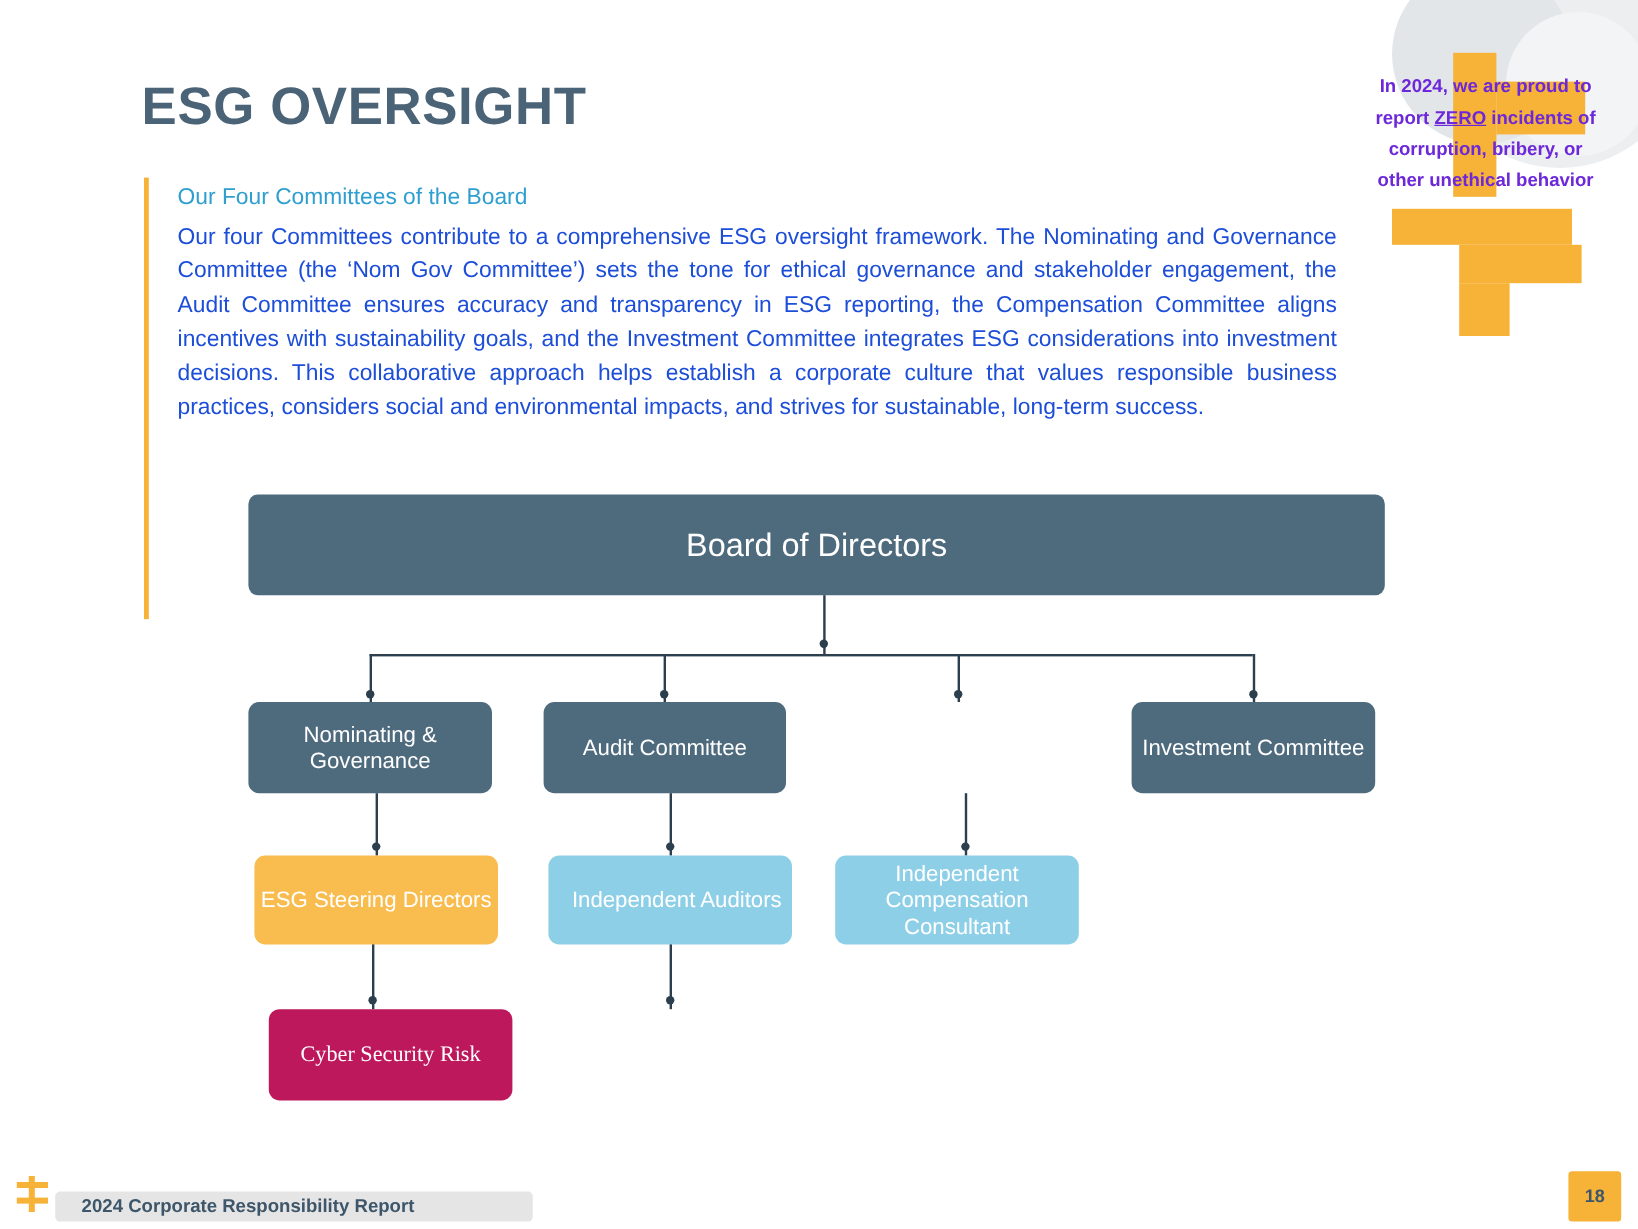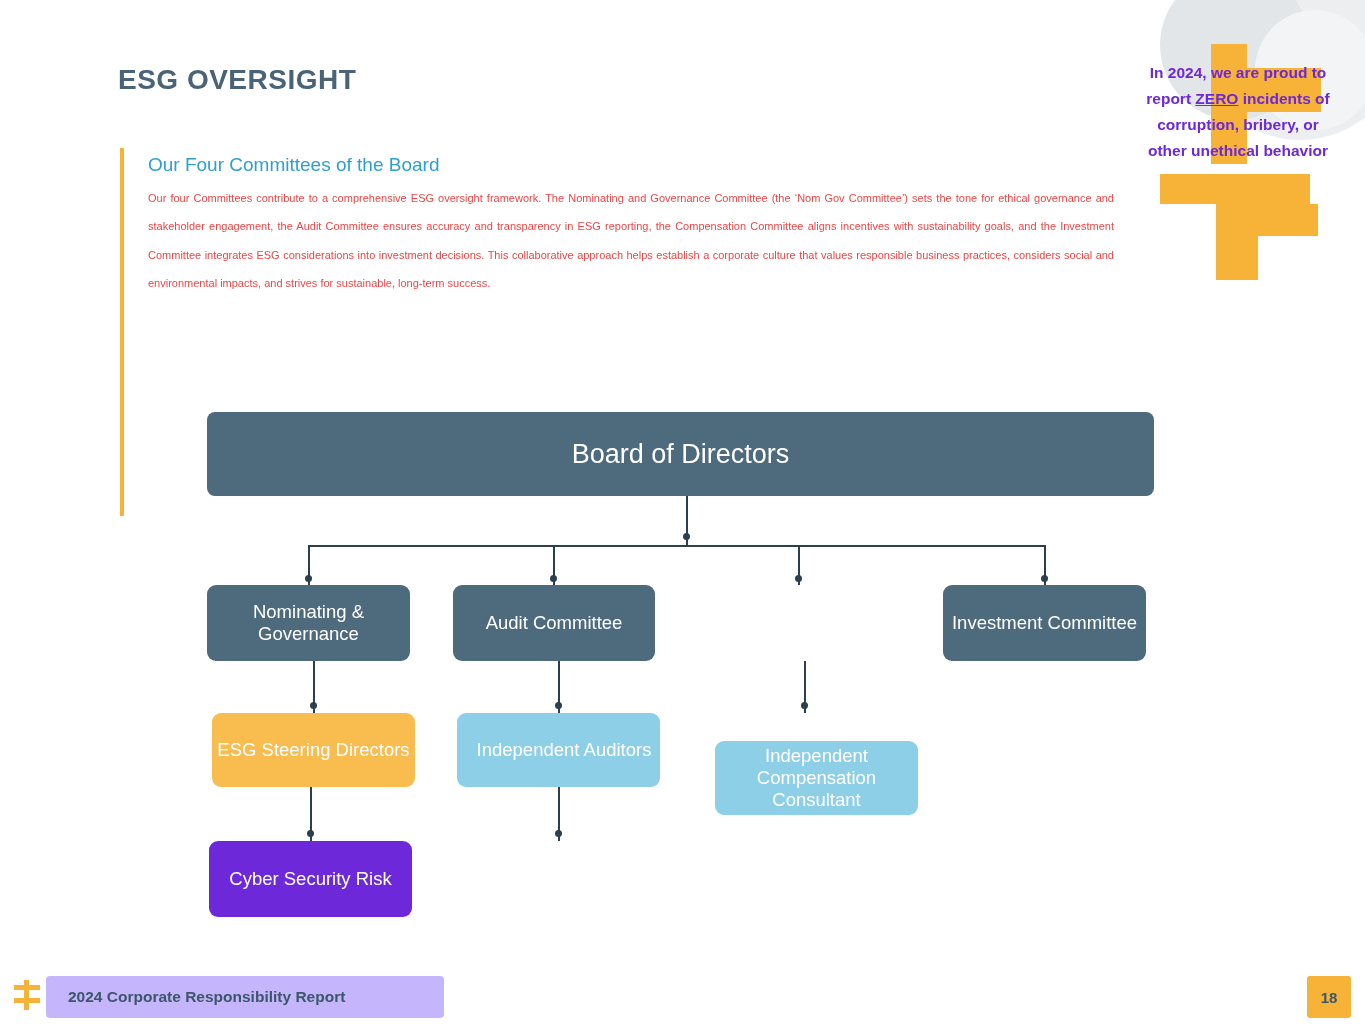--- a/index.html
+++ b/index.html
@@ -39,38 +39,38 @@
   .callout {
     position: absolute; left: 1140px; top: 60px; width: 196px;
     text-align: center; font-size: 15.5px; line-height: 1.68;
     font-weight: bold; color: #6d28d9; z-index: 5;
   }
   .callout u { text-decoration: underline; }
 
   
   .title {
     position: absolute; left: 118px; top: 64px;
-    font-size: 28px; font-weight: bold; letter-spacing: 0.5px;
+    font-size: 44px; font-weight: bold; letter-spacing: 0.5px;
     color: #4a6376;
   }
 
   
   .accent-bar {
     position: absolute; left: 120px; top: 148px;
     width: 4px; height: 368px; background: #f7b238;
   }
 
   
   .subhead {
     position: absolute; left: 148px; top: 154px;
     font-size: 19px; font-weight: normal; color: #2f9fd0;
   }
   .body-copy {
     position: absolute; left: 148px; top: 184px; width: 966px;
-    font-size: 11px; line-height: 28.4px; color: #ef4444;
+    font-size: 19px; line-height: 28.4px; color: #1d4ed8;
     text-align: justify;
   }
 
   
   .chart { position: absolute; left: 0; top: 0; width: 1365px; height: 1024px; }
   .node {
     position: absolute; display: flex; align-items: center; justify-content: center;
     text-align: center; color: #ffffff; border-radius: 9px;
     line-height: 1.2;
   }
@@ -80,39 +80,39 @@
   }
   .lvl2 { background: #4e6a7d; font-size: 18.5px; height: 76px; top: 585px; border-radius: 9px; }
   .n-nom  { left: 207px;  width: 203px; }
   .n-aud  { left: 453px;  width: 202px; }
   .n-comp { left: 697px;  width: 203px; }
   .n-inv  { left: 943px;  width: 203px; }
 
   .lvl3 { font-size: 18.5px; height: 74px; top: 713px; border-radius: 9px; }
   .n-esg  { left: 212px; width: 203px; background: #f9bc4e; }
   .n-ia   { left: 457px; width: 203px; background: #8ecfe8; padding-left: 11px; }
-  .n-icc  { left: 715px; width: 203px; background: #8ecfe8; margin-top: 28px; }
+  .n-icc  { left: 696px; width: 203px; background: #8ecfe8; }
 
   .lvl4 { font-size: 18.5px; height: 76px; top: 841px; border-radius: 9px; }
-  .n-cyber { left: 209px; width: 203px; background: #6d28d9; }
+  .n-cyber { left: 224px; width: 203px; background: #be185d; font-family: Liberation Serif, serif; }
   .n-int   { left: 457px; width: 203px; background: #8ecfe8; }
 
   
   .line { position: absolute; background: #2b3f4e; }
   .vline { width: 1.6px; }
   .hline { height: 1.6px; }
   .dot {
     position: absolute; width: 7px; height: 7px; border-radius: 50%;
     background: #2b3f4e;
   }
 
   
   .footer-bar {
-    position: absolute; left: 46px; bottom: 6px; width: 398px; height: 42px;
-    background: #c4b5fd; border-radius: 4px;
+    position: absolute; left: 46px; bottom: 6px; width: 398px; height: 25px;
+    background: #e5e5e5; border-radius: 4px;
     display: flex; align-items: center;
   }
   .footer-text {
     margin-left: 22px; font-size: 15.5px; font-weight: bold; color: #3d566a;
   }
   .footer-mark {
     position: absolute; left: 14px; bottom: 14px; width: 26px; height: 30px;
   }
   .fm-row { position: absolute; background: #f7b238; height: 5px; }
   .fm-v  { position: absolute; background: #f7b238; width: 5px; height: 30px; left: 10px; top: 0; }

